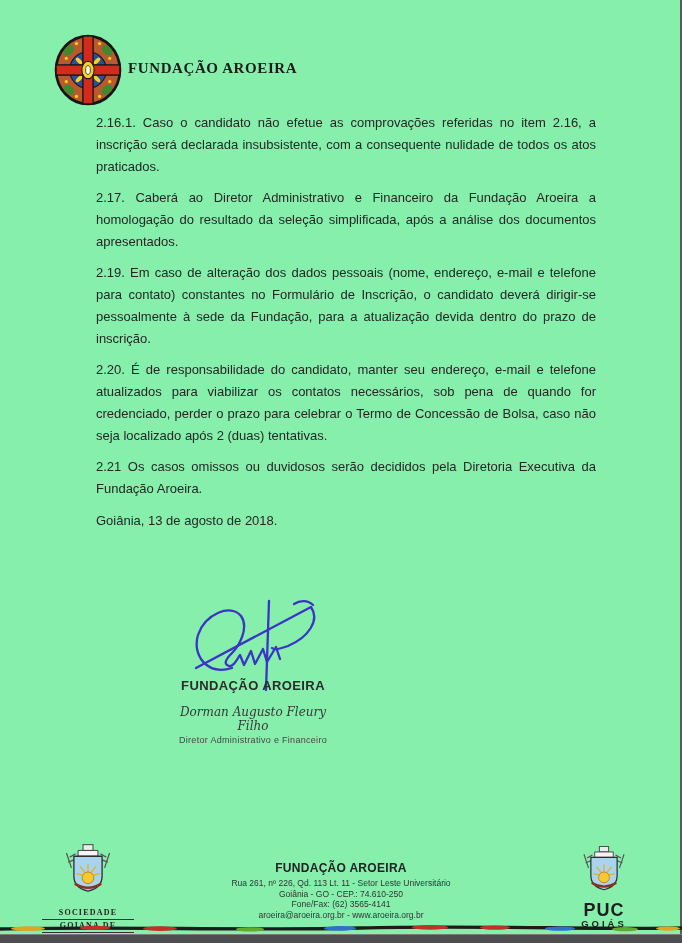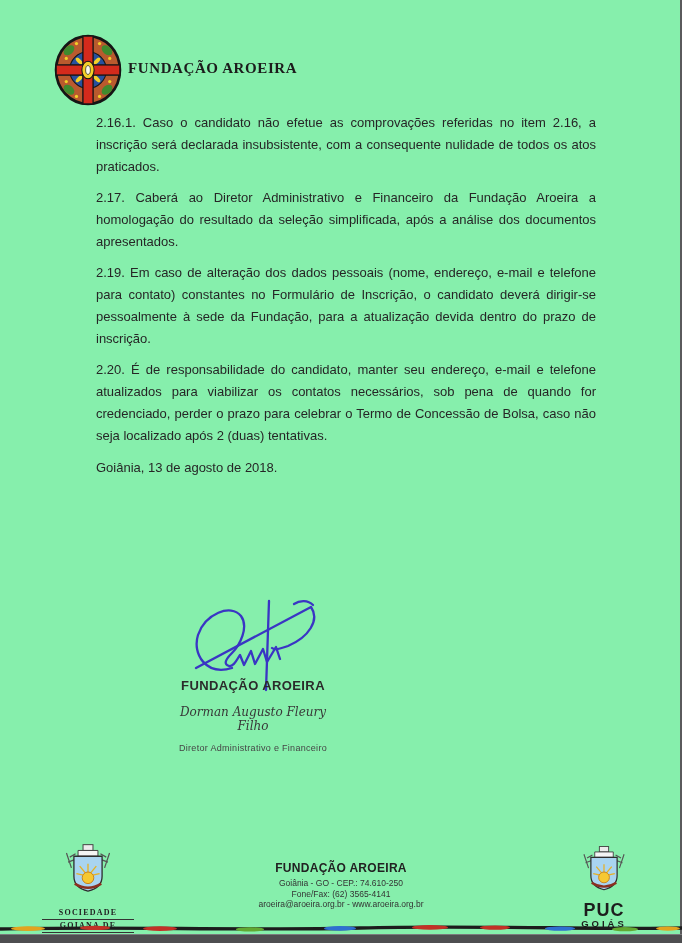--- a/index.html
+++ b/index.html
@@ -18,21 +18,21 @@
   .content{position:absolute;top:112px;left:96px;width:500px;}
   .content p{margin:0 0 9px 0;text-align:justify;font-size:13px;line-height:22px;color:#262626;}
   .content p.dateline{text-align:left;margin-top:10px;}
   .doclink{color:#262626;text-decoration:underline;}
 
   
   .sig-block{position:absolute;top:592px;left:178px;width:150px;text-align:center;}
   .sig-svg{display:block;margin:0 auto -14px auto;}
   .sig-org{font-size:13px;font-weight:bold;letter-spacing:.4px;color:#2b2b2b;}
   .sig-name{font-family:"DejaVu Serif",serif;font-style:italic;font-size:12px;color:#383838;margin-top:12px;}
-  .sig-role{font-size:9px;color:#454545;margin-top:10px;letter-spacing:.3px;}
+  .sig-role{font-size:9px;color:#454545;margin-top:2px;letter-spacing:.3px;}
 
   
   .footer-left{position:absolute;left:42px;top:843px;width:92px;text-align:center;}
   .seal-lines{margin-top:2px;font-family:"Liberation Serif",serif;font-size:8px;font-weight:bold;
     letter-spacing:1.2px;color:#222;}
   .seal-lines .ln{border-bottom:1px solid #333;padding:1px 0 2px 0;}
   .footer-center{position:absolute;left:50%;transform:translateX(-50%);top:861px;width:380px;
     text-align:center;color:#222;}
   .footer-center .ft-title{font-size:12px;font-weight:bold;letter-spacing:.3px;margin-bottom:3px;}
   .footer-center .ft-line{font-size:8.5px;line-height:10.5px;color:#333;}
@@ -108,20 +108,21 @@
       <ellipse cx="50" cy="53" rx="3.5" ry="6.5" fill="#fbfbe8" stroke="#151515" stroke-width="1"></ellipse>
     </svg>
     <div class="org-title">FUNDAÇÃO AROEIRA</div>
   </div>
 
   <div class="content">
     <p>2.16.1. Caso o candidato não efetue as comprovações referidas no item 2.16, a inscrição será declarada insubsistente, com a consequente nulidade de todos os atos praticados.</p>
     <p>2.17. Caberá ao Diretor Administrativo e Financeiro da Fundação Aroeira a homologação do resultado da seleção simplificada, após a análise dos documentos apresentados.</p>
     <p>2.19. Em caso de alteração dos dados pessoais (nome, endereço, e-mail e telefone para contato) constantes no Formulário de Inscrição, o candidato deverá dirigir-se pessoalmente à sede da Fundação, para a atualização devida dentro do prazo de inscrição.</p>
     <p>2.20. É de responsabilidade do candidato, manter seu endereço, e-mail e telefone atualizados para viabilizar os contatos necessários, sob pena de quando for credenciado, perder o prazo para celebrar o Termo de Concessão de Bolsa, caso não seja localizado após 2 (duas) tentativas.</p>
+    <p>2.21 Os casos omissos ou duvidosos serão decididos pela Diretoria Executiva da Fundação Aroeira.</p>
     <p class="dateline">Goiânia, 13 de agosto de 2018.</p>
   </div>
 
   <div class="sig-block">
     <svg class="sig-svg" width="142" height="100" viewBox="0 0 142 100">
       <g fill="none" stroke="#3a35c4" stroke-width="2.3" stroke-linecap="round" stroke-linejoin="round">
         <path d="M50,76 C24,84 10,62 16,43 C23,22 49,11 59,24 C67,35 58,53 50,61 C44,67 41,72 47,74 C52,75 55,67 58,63 L62,73 L69,59 L73,72 L81,57 L85,70 L94,55 L98,67"></path>
         <path d="M14,76 L129,15 C138,28 127,45 106,54 C98,57 92,58 90,56"></path>
         <path d="M87,9 L84,98"></path>
         <path d="M112,12 C118,8 126,8 131,13"></path>
@@ -138,20 +139,21 @@
       </svg>
     <div class="seal-lines">
       <div class="ln">SOCIEDADE</div>
       <div class="ln">GOIANA DE</div>
       <div class="ln">CULTURA</div>
     </div>
   </div>
 
   <div class="footer-center">
     <div class="ft-title">FUNDAÇÃO AROEIRA</div>
+    <div class="ft-line">Rua 261, nº 226, Qd. 113 Lt. 11 - Setor Leste Universitário</div>
     <div class="ft-line">Goiânia - GO - CEP.: 74.610-250</div>
     <div class="ft-line">Fone/Fax: (62) 3565-4141</div>
     <div class="ft-line">aroeira@aroeira.org.br - www.aroeira.org.br</div>
   </div>
 
   <div class="footer-right">
     <svg width="48" height="54" viewBox="0 0 60 70">
         <use href="#crest"></use>
       </svg>
     <div class="puc-word">PUC</div>

